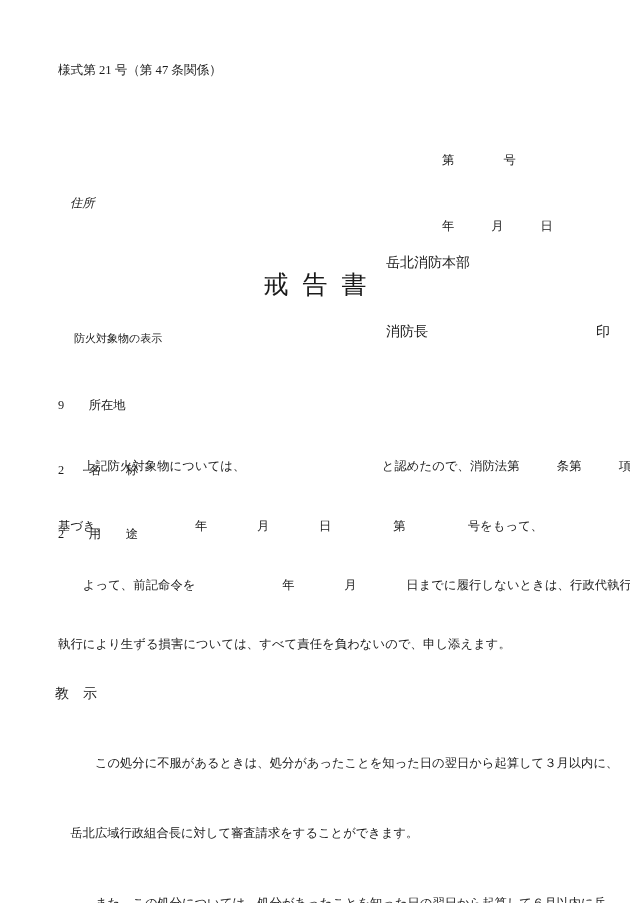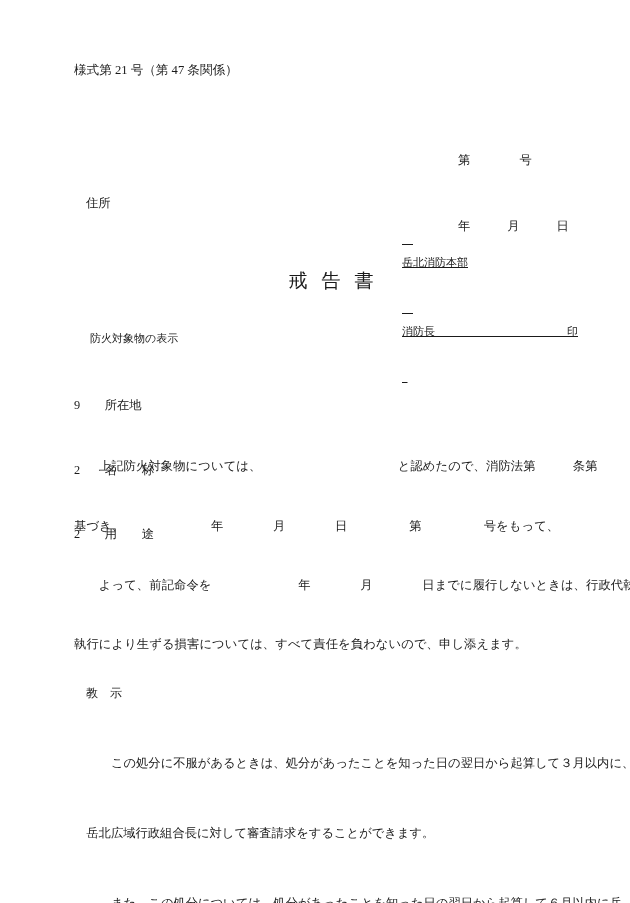--- a/index.html
+++ b/index.html
@@ -16,21 +16,21 @@
   .page {
     position: relative;
     width: 630px;
     height: 903px;
     background: #ffffff;
     overflow: hidden;
     box-sizing: border-box;
   }
 
   
-  .row { position: absolute; white-space: pre; margin-left: 16px; }
+  .row { position: absolute; white-space: pre; }
   .body-text {
     font-size: 12.3px;
     line-height: 19.7px;
     letter-spacing: 0.1px;
   }
 
   
   .form-no {
     left: 58px;
     top: 62px;
@@ -46,39 +46,38 @@
   }
   .doc-meta .line { display: block; white-space: pre; }
 
   
   .addressee {
     left: 70px;
     top: 146px;
     font-size: 12.3px;
     line-height: 23px;
   }
-  .addressee .line { display: block; white-space: pre; }
+  .addressee .line { display: block; white-space: pre; font-style: italic; }
 
   
   .issuer {
     left: 386px;
     top: 205px;
-    font-size: 11px;
+    font-size: 14px;
     line-height: 23px;
-    text-decoration: underline;
   }
   .issuer .line { display: block; white-space: pre; }
 
   
   .doc-title {
     left: 0;
     top: 268px;
     width: 630px;
     text-align: center;
-    font-size: 19px;
+    font-size: 25px;
     letter-spacing: 14px;
     text-indent: 14px;
     font-weight: 400;
   }
 
   
   .subject-heading {
     left: 74px;
     top: 331px;
     font-size: 11px;
@@ -94,23 +93,23 @@
   
   .main-body {
     left: 58px;
     top: 418px;
     width: 520px;
   }
   .main-body .ln { display: block; white-space: pre; }
 
   
   .instruction-heading {
-    left: 70px;
+    left: 55px;
     top: 685px;
-    font-size: 12px;
+    font-size: 14px;
     letter-spacing: 0;
   }
   .instruction-body {
     left: 58px;
     top: 705px;
     width: 525px;
     font-size: 12.3px;
     line-height: 23.4px;
   }
   .instruction-body .ln { display: block; white-space: pre; }

